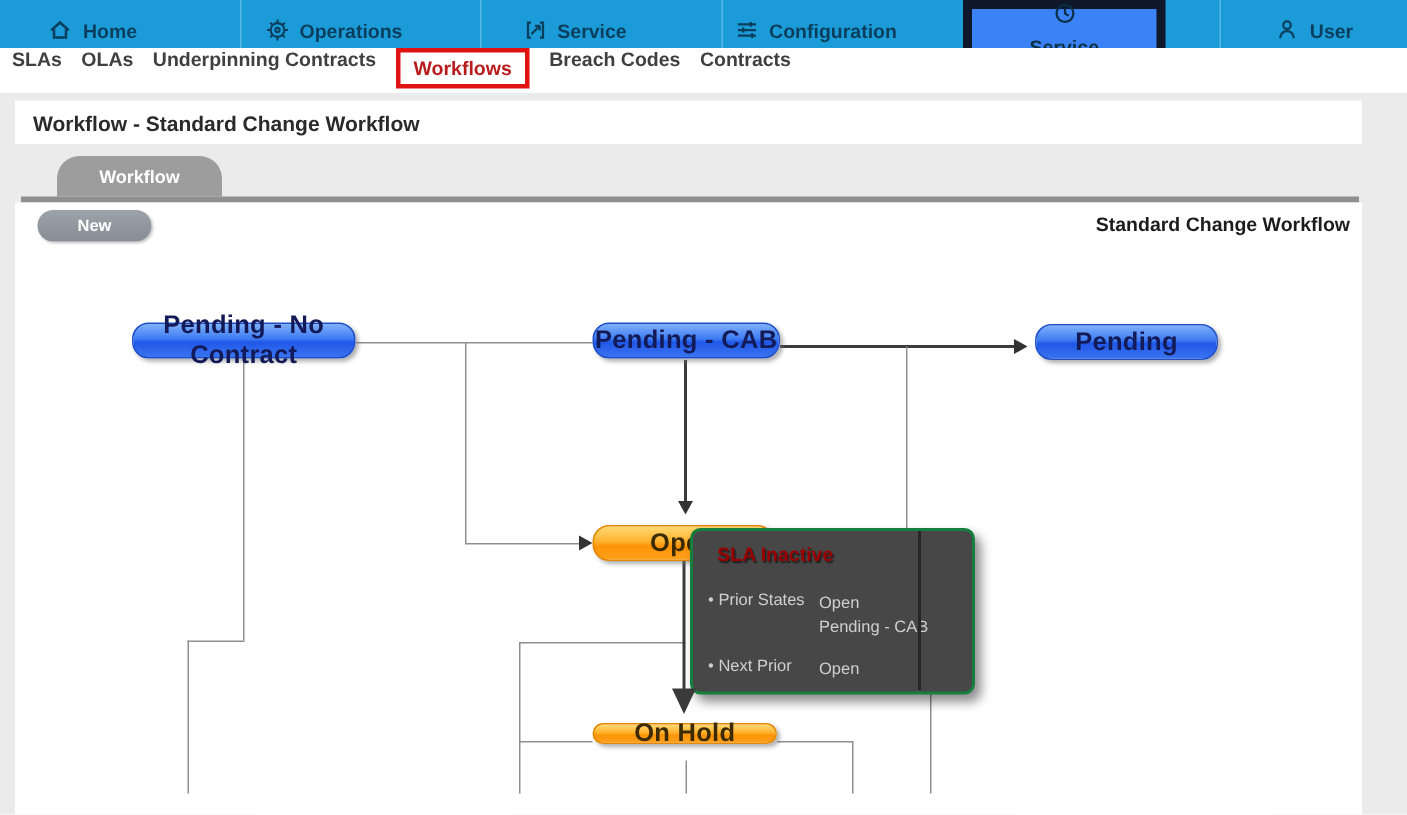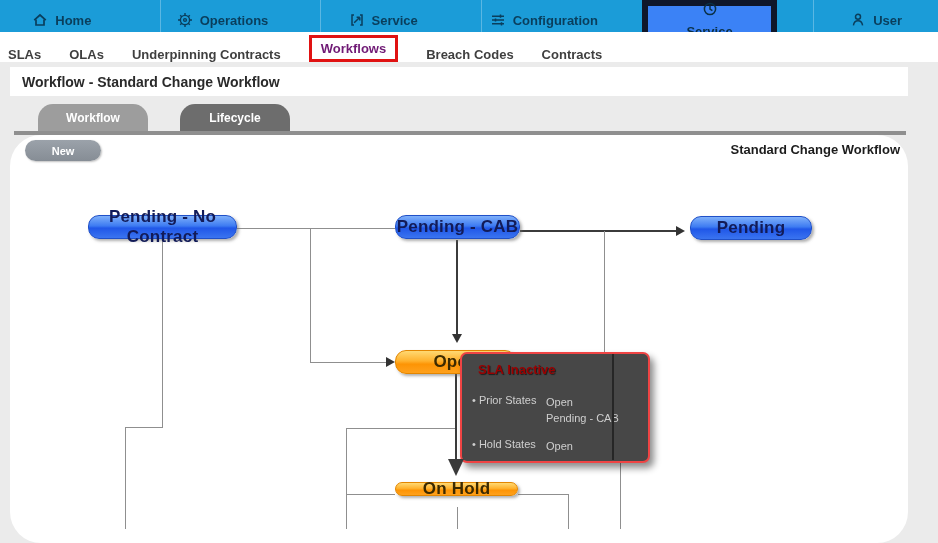--- a/index.html
+++ b/index.html
@@ -12,41 +12,41 @@
   .nav-item { flex:1 1 0; display:flex; align-items:center; justify-content:center;
               gap:7px; color:#0a3e5c; font-size:13px; font-weight:bold; cursor:pointer;
               border-left:1px solid rgba(255,255,255,.28); }
   .nav-item:first-child { border-left:none; }
   .nav-item.active { background:#3b82f6; border:6px solid #0f172a; color:#0a3046;flex-direction:column; }
   .nav-icon { width:16px; height:16px; display:inline-block; }
   .nav-icon svg { width:16px; height:16px; display:block; }
 
   
   .subnav { position:absolute; left:0; top:32px; width:938px; height:30px; background:#ffffff;
-            display:flex; align-items:flex-end; padding-left:8px; gap:28px;
+            display:flex; align-items:flex-start; padding-left:8px; gap:13px;
             font-size:13px; color:#3f3f3f; font-weight:bold; }
   .subnav-item { cursor:pointer; white-space:nowrap; }
-  .subnav-item.current { color:#701a75; border:3px solid #e01212; padding:3px 9px; }
+  .subnav-item.current { color:#b91c1c; border:3px solid #e01212; padding:3px 9px; }
 
   
   .heading-band { position:absolute; left:10px; top:67px; width:898px; height:29px;
                   background:#ffffff; display:flex; align-items:center; }
   .page-title { font-size:14px; font-weight:bold; color:#2a2a2a; padding-left:12px; }
 
   
   .tabs { position:absolute; left:38px; top:104px; display:flex; gap:32px; }
   .tab { height:27px; min-width:110px; border-radius:15px 15px 0 0; color:#ffffff;
          font-size:12px; font-weight:bold; display:flex; align-items:center; justify-content:center;
          cursor:pointer; padding:0 18px; }
   .tab.active { background:#9d9d9d; }
   .tab.inactive { background:#6d6d6d; }
   .tab-rule { position:absolute; left:14px; top:131px; width:892px; height:4px; background:#8f8f8f; }
 
   
-  .panel { position:absolute; left:10px; top:135px; width:898px; height:408px; background:#ffffff;border-radius:31px; }
+  .panel { position:absolute; left:10px; top:135px; width:898px; height:408px; background:#ffffff; }
 
   .new-button { position:absolute; left:15px; top:5px; width:76px; height:21px; border-radius:11px;
                 background:linear-gradient(180deg,#9ba2aa 0%,#868d95 100%);
                 color:#ffffff; font-size:11px; font-weight:bold; display:flex; align-items:center;
                 justify-content:center; cursor:pointer; box-shadow:1px 1px 2px rgba(0,0,0,.25); }
   .workflow-name { position:absolute; right:8px; top:7px; font-size:13px; font-weight:bold; color:#1c1c1c; }
 
   
   .node { position:absolute; border-radius:11px; font-size:17px; font-weight:bold; text-align:center;
           display:flex; align-items:center; justify-content:center; z-index:5; cursor:pointer;
@@ -65,21 +65,21 @@
                  border-top:5px solid transparent; border-bottom:5px solid transparent;
                  border-left:9px solid #333333; }
   .arrow-down { position:absolute; width:0; height:0; z-index:2;
                 border-left:5px solid transparent; border-right:5px solid transparent;
                 border-top:9px solid #333333; }
   .arrow-down.big { border-left:8px solid transparent; border-right:8px solid transparent;
                     border-top:17px solid #3a3a3a; z-index:11; }
 
   
   .sla-tooltip { position:absolute; left:450px; top:217px; width:190px; height:111px;
-                 background:#474747; border:2px solid #ef4444; border-radius:7px; z-index:10;
+                 background:#474747; border:2px solid #15803d; border-radius:7px; z-index:10;
                  box-shadow:4px 5px 7px rgba(0,0,0,.45); color:#cfcfcf; font-size:11px; }
   .tooltip-title { position:absolute; left:16px; top:8px; font-size:13px; font-weight:bold;
                    color:#9b0000; text-shadow:1px 1px 1px rgba(0,0,0,.6); }
   .tt-label { position:absolute; left:10px; white-space:nowrap; }
   .tt-values { position:absolute; left:84px; line-height:16px; white-space:nowrap; }
   .tooltip-line-overlay { position:absolute; left:602px; top:219px; width:2px; height:106px;
                           background:#262626; z-index:12; }
 </style>
 </head>
 <body>
@@ -150,21 +150,20 @@
   <span class="subnav-item">Breach Codes</span>
   <span class="subnav-item">Contracts</span>
 </div>
 
 <div class="heading-band">
   <span class="page-title">Workflow - Standard Change Workflow</span>
 </div>
 
 <div class="tabs">
   <div class="tab active">Workflow</div>
-  <div class="tab inactive">Lifecycle</div>
 </div>
 <div class="tab-rule"></div>
 
 <div class="panel">
 
   <div class="new-button">New</div>
   <div class="workflow-name">Standard Change Workflow</div>
 
   <div class="hline" style="left:227px; top:93px;  width:158px;"></div>
   <div class="vline" style="left:300px; top:93px;  height:134px;"></div>
@@ -205,21 +204,21 @@
     <div class="tt-label" style="top:40px;">
       <span>•</span>
       <span>Prior States</span>
     </div>
     <div class="tt-values" style="top:40px;">
       <div>Open</div>
       <div>Pending - CAB</div>
     </div>
     <div class="tt-label" style="top:84px;">
       <span>•</span>
-      <span>Hold States</span>
+      <span>Next Prior</span>
     </div>
     <div class="tt-values" style="top:84px;">
       <div>Open</div>
     </div>
   </div>
   <div class="tooltip-line-overlay"></div>
 
 </div>
 
 </body></html>

